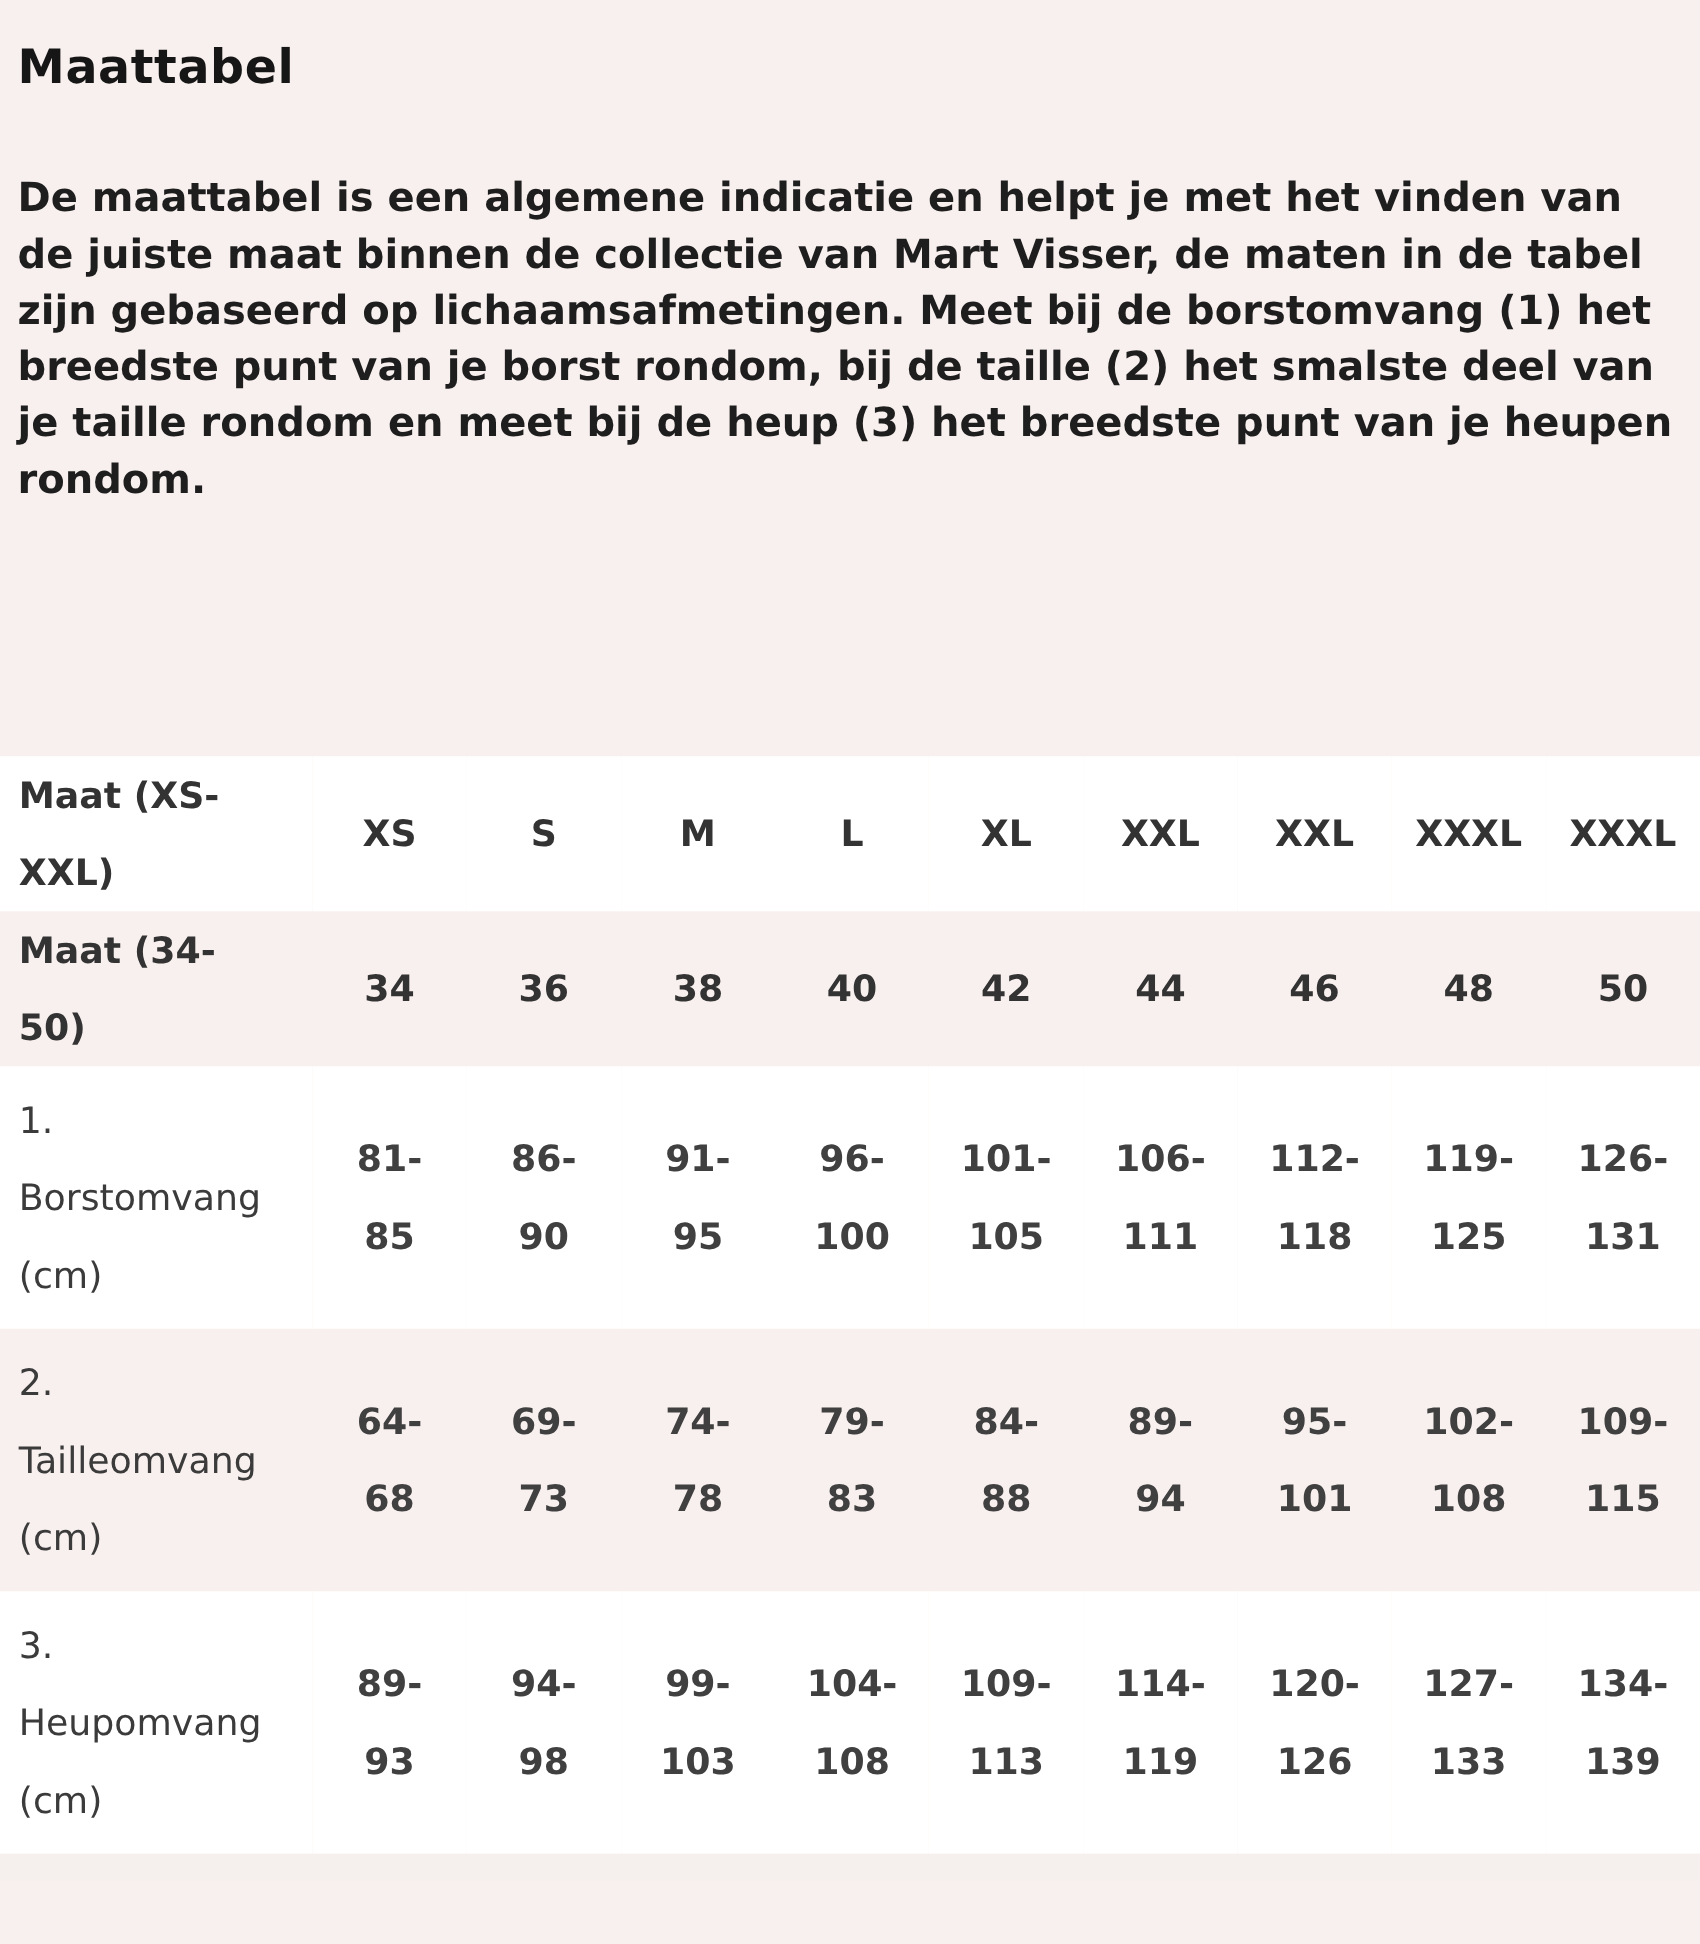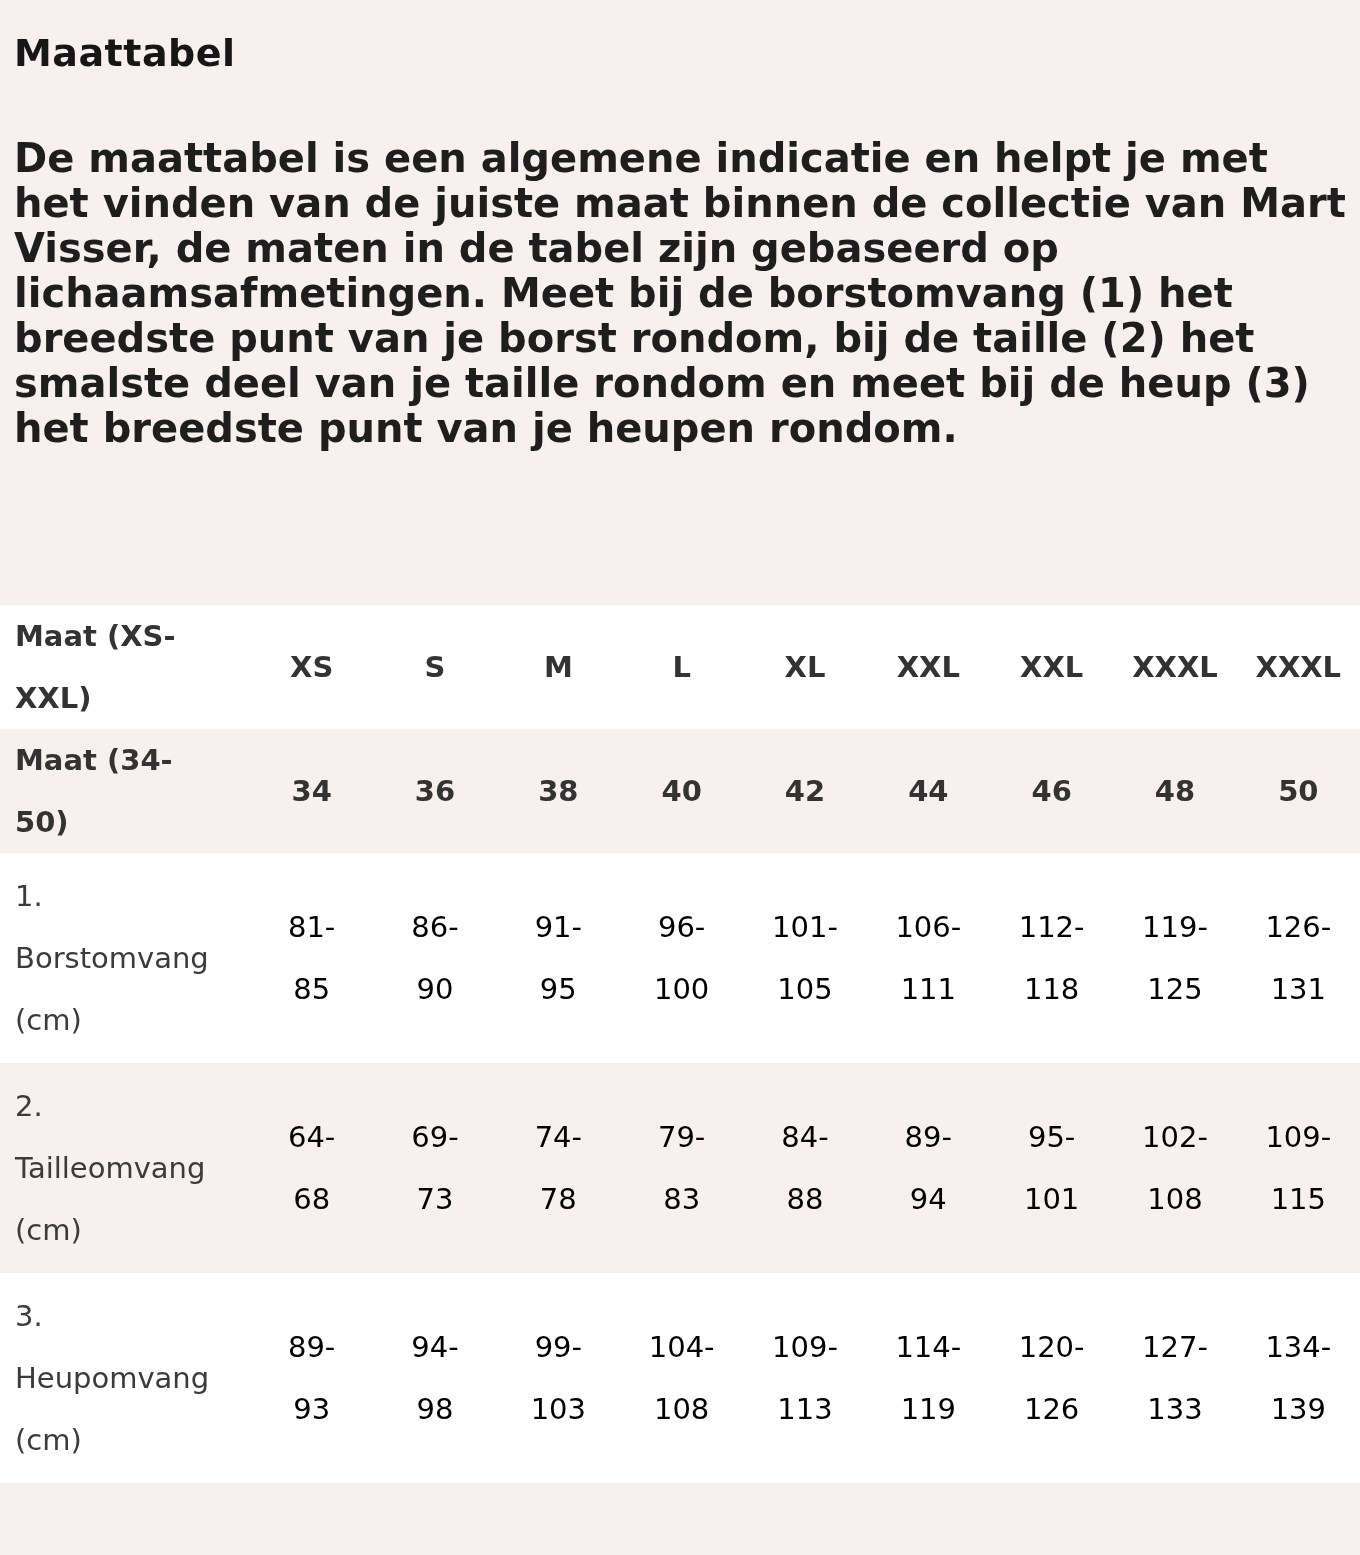--- a/index.html
+++ b/index.html
@@ -17,21 +17,21 @@
   }
   h1.page-title {
     margin-top: 30px;
     font-size: 38px;
     line-height: 46px;
     font-weight: 700;
     color: #161616;
     letter-spacing: 0.5px;
   }
   p.body-text {
-    font-size: 40px;
+    font-size: 32px;
     line-height: 45px;
     font-weight: 700;
     color: #1e1e1e;
     max-width: 1332px;
   }
   p.intro { margin-top: 60px; }
   p.advice { margin-top: 30px; }
 
   table.size-table {
     width: 100%;
@@ -52,22 +52,22 @@
     line-height: 62px;
     font-weight: 400;
     color: #3b3b3b;
   }
   td.size-cell {
     text-align: center;
     vertical-align: middle;
     white-space: pre-line;
     font-size: 29px;
     line-height: 62px;
-    font-weight: 400;
-    color: #000000;
+    font-weight: 700;
+    color: #404040;
     padding: 0 2px;
   }
   tr.bold-row th.row-label,
   tr.bold-row td.size-cell {
     font-weight: 700;
     color: #333333;
   }
   .bottom-strip {
     height: 22px;
     background: #f5efed;

